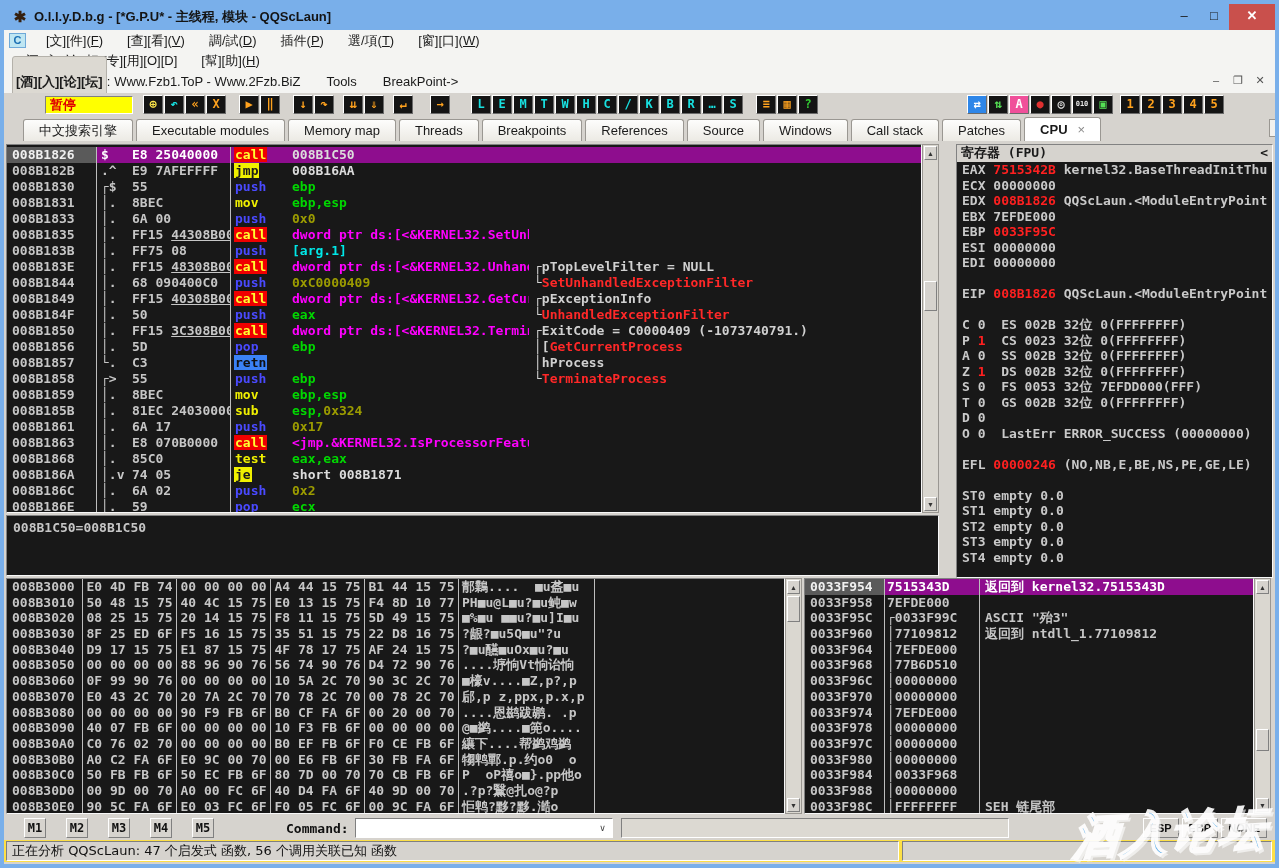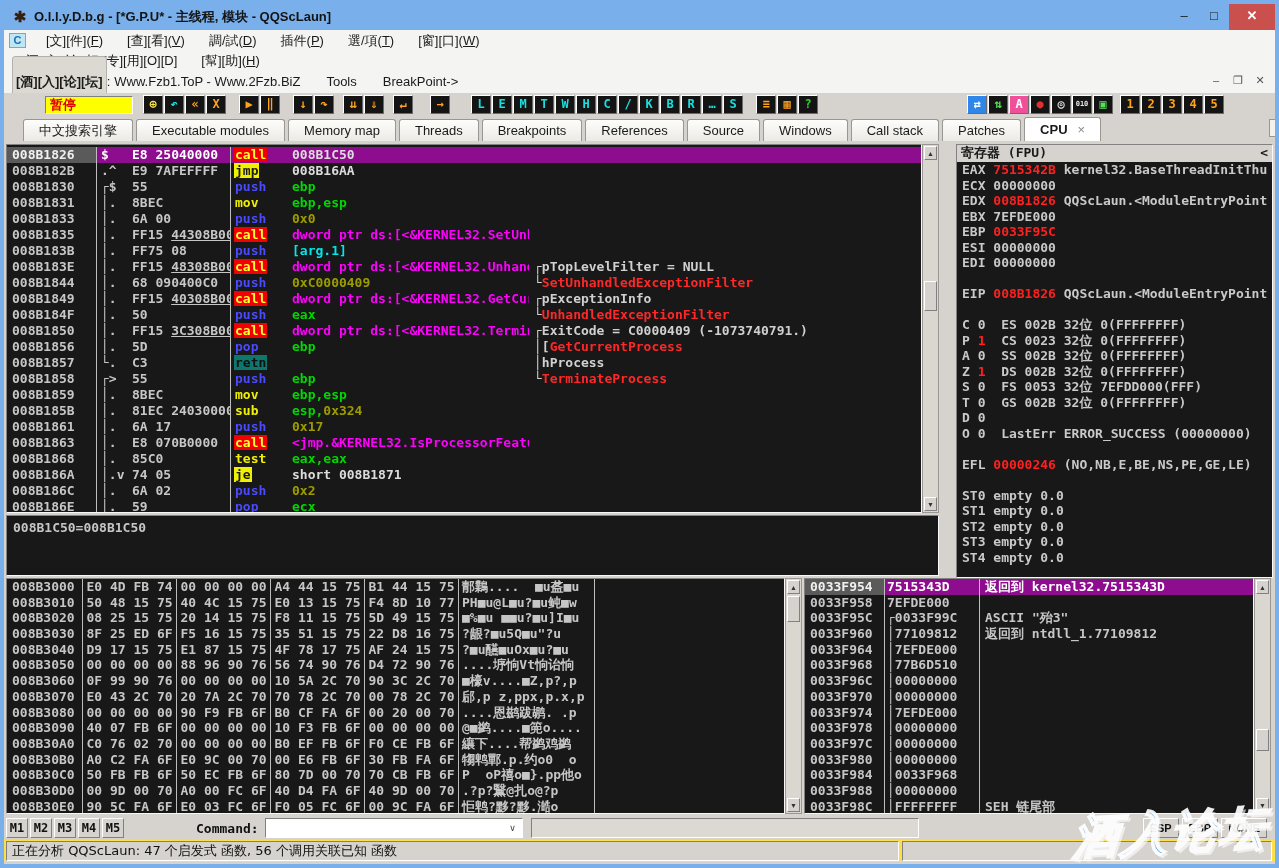--- a/index.html
+++ b/index.html
@@ -65,21 +65,21 @@
   .c-bytes{width:100px;padding-left:2px;}
   .c-op{width:62px;border-left:1px solid #BDBDBD;padding-left:3px;}
   .c-op span{padding:0 1px;}
   .c-opr{width:237px;}
   .c-cmt{flex:1;border-left:1px solid #BDBDBD;padding-left:4px;margin-top:48px;}
   .drow.sel{background:#8E0D8E;color:#FFFFFF;}
   .drow.sel .c-addr{background:#5A5A5A;color:#F0F0F0;}
   .ubytes{text-decoration:underline;}
   .op-call{background:#F00000;color:#FFFF30;}
   .op-jmp{background:#F0F000;color:#1A1A1A;}
-  .op-retn{background:#0f766e;color:#101010;text-align:right;}
+  .op-retn{background:#3b82f6;color:#101010;text-align:right;}
   .op-push{color:#4A4AFF;background:transparent;}
   .op-alu{color:#F0F000;background:transparent;}
   .t-reg{color:#00D800;} .t-const{color:#9C9C00;} .t-mem{color:#FF00FF;}
   .t-stk{color:#00E8E8;} .t-addr{color:#DCDCDC;} .t-w{color:#D0D0D0;} .t-r{color:#FF2828;}
   
   #infopane{left:2px;top:511px;width:933px;height:61px;padding:4px 0 0 6px;}
   
   #regs{left:952px;top:140px;width:317px;height:434px;}
   .regheader{height:17px;background:#D6D3CE;color:#1A1A1A;font:bold 13px "DejaVu Sans Mono",monospace;
              padding:0 4px;display:flex;justify-content:space-between;line-height:16px;}
@@ -101,21 +101,21 @@
   .srow.sel .s-addr{background:#5A5A5A;color:#F0F0F0;}
   
   .vscroll{position:absolute;width:17px;background:#DAD7D0;border:1px solid #9A9792;}
   .sbtn{position:absolute;left:1px;width:13px;height:14px;background:#D6D3CE;border:1px solid;
         border-color:#FFFFFF #808080 #808080 #FFFFFF;font-size:7px;color:#333;text-align:center;line-height:13px;}
   .sthumb{position:absolute;left:1px;width:13px;background:#D6D3CE;border:1px solid;
           border-color:#FFFFFF #808080 #808080 #FFFFFF;}
   
   .cmdrow{position:absolute;left:0;top:812px;width:1271px;height:24px;background:#D6D3CE;
           display:flex;align-items:center;font-size:12px;}
-  .mbtn{width:22px;height:20px;margin-left:2px;background:#D6D3CE;border:1px solid;
+  .mbtn{width:22px;height:20px;margin-left:20px;background:#D6D3CE;border:1px solid;
         border-color:#FFFFFF #808080 #808080 #FFFFFF;text-align:center;
         font:bold 12px "DejaVu Sans Mono",monospace;line-height:18px;color:#111;}
   .cmdlabel{margin-left:72px;font:bold 13px "DejaVu Sans Mono",monospace;color:#111;}
   .combo{width:258px;height:20px;margin-left:6px;background:#FFFFFF;border:1px solid;
          border-color:#808080 #FFFFFF #FFFFFF #808080;position:relative;}
   .comboarrow{position:absolute;right:2px;top:2px;width:14px;height:14px;color:#444;
               font-size:9px;text-align:center;line-height:14px;}
   .cmdpanel{width:388px;height:20px;margin-left:8px;background:#DCD9D2;border:1px solid;
             border-color:#808080 #FFFFFF #FFFFFF #808080;}
   .rightbtns{position:absolute;right:8px;top:2px;display:flex;}

